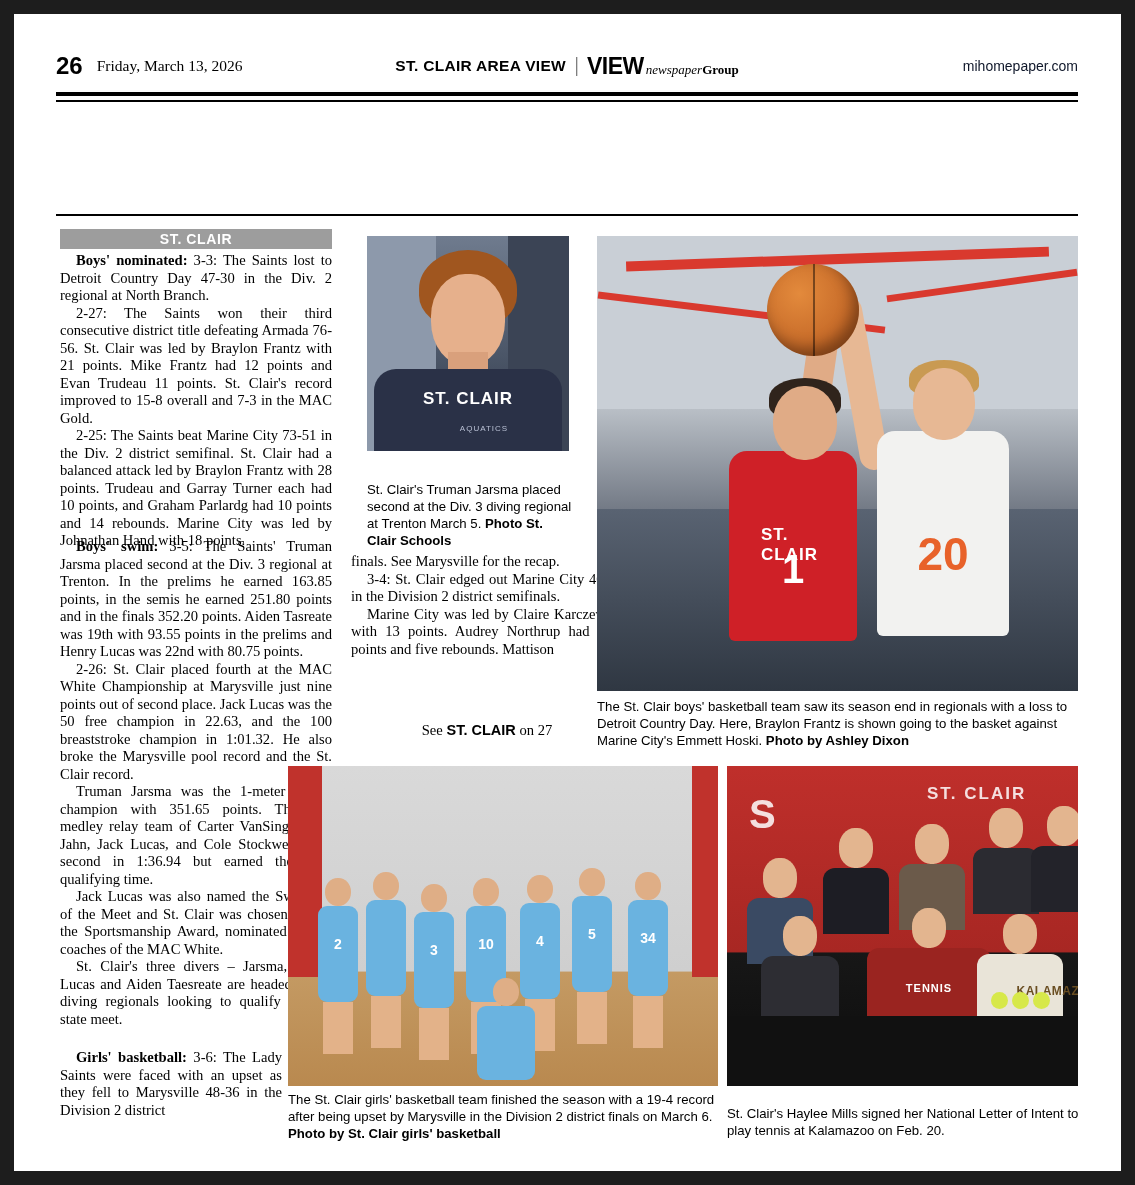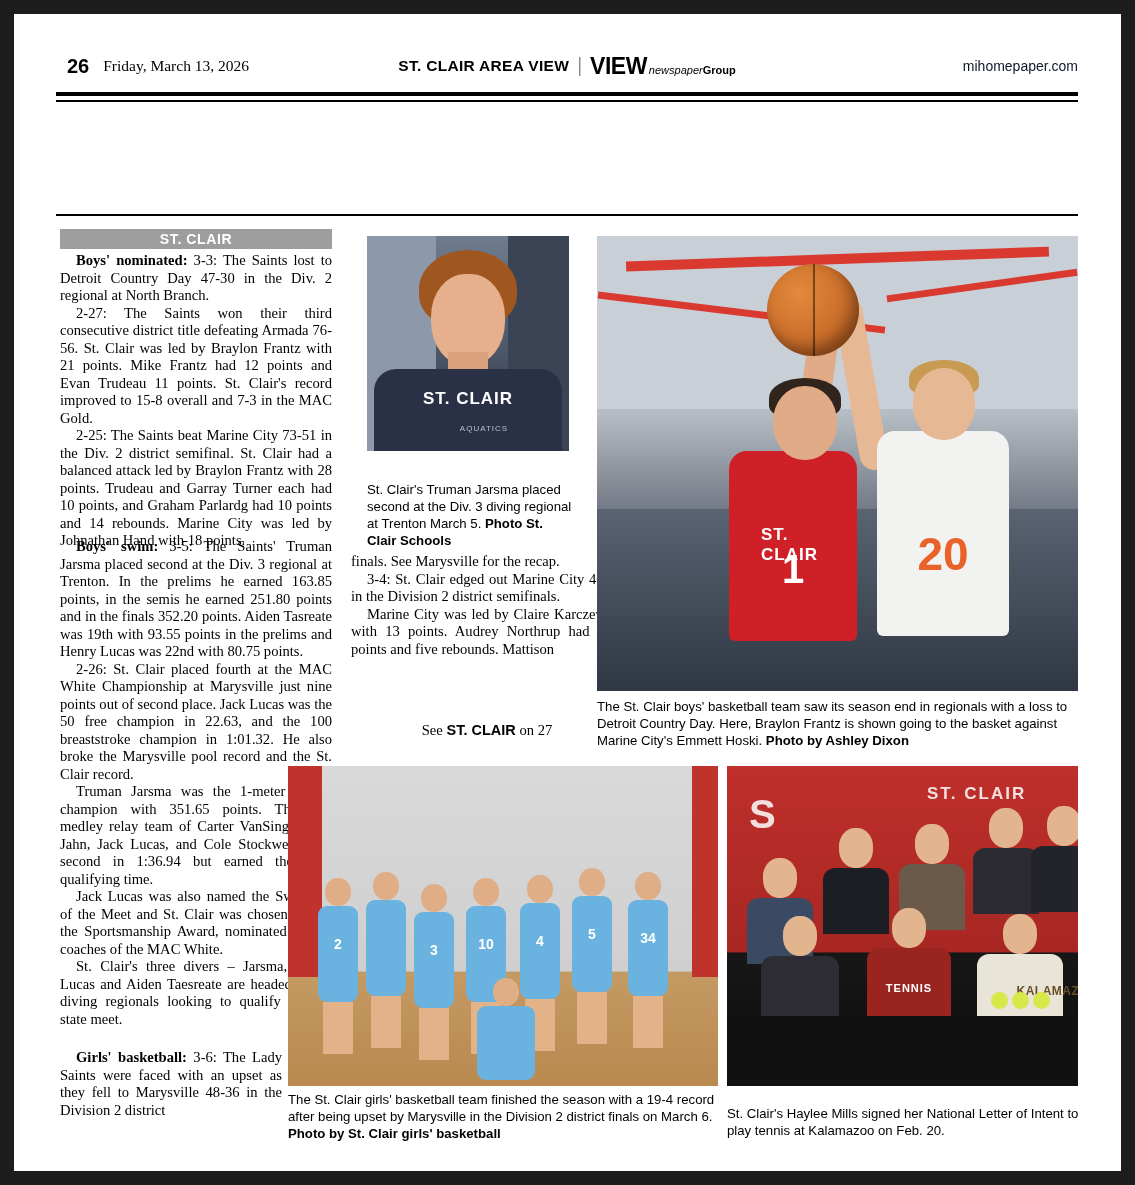--- a/index.html
+++ b/index.html
@@ -27,24 +27,23 @@
     left: 42px;
     top: 32px;
     width: 1022px;
     height: 40px;
     display: flex;
     align-items: center;
   }
   .page-num {
     font-family: "Liberation Sans", sans-serif;
     font-weight: bold;
-    font-size: 20px;
+    font-size: 24px;
     color: #000;
     margin-right: 14px;
-    margin-left: 11px;
   }
   .masthead-date {
     font-family: "Liberation Serif", serif;
     font-size: 15.5px;
     color: #000;
   }
   .masthead-center {
     position: absolute;
     left: 50%;
     transform: translateX(-50%);
@@ -70,22 +69,22 @@
     gap: 2px;
   }
   .view-logo .v-main {
     font-family: "Liberation Sans", sans-serif;
     font-weight: bold;
     font-size: 23px;
     letter-spacing: -0.5px;
     color: #000;
   }
   .view-logo .v-sub {
-    font-family: Liberation Sans, sans-serif;
-    font-size: 11px;
+    font-family: Liberation Serif, serif;
+    font-size: 13px;
     color: #000;
   }
   .view-logo .v-sub b { font-weight: bold; }
   .masthead-right {
     position: absolute;
     right: 0;
     font-family: Liberation Sans, sans-serif;
     font-size: 14px;
     color: #0f172a;
   }
@@ -428,21 +427,21 @@
       <div class="p-head"></div>
       <div class="p-body" style="background:#23232a;"></div>
     </div>
 
     <div class="person" style="left:34px; top:150px;">
       <div class="p-head"></div>
       <div class="p-body" style="background:#2d2d33; width:78px; height:90px;"></div>
     </div>
     <div class="person" style="left:140px; top:142px; text-align:center;">
       <div class="p-head"></div>
-      <div class="p-body" style="background:#9a2420; width:84px; height:96px; position:relative;">
+      <div class="p-body" style="background:#9a2420; width:84px; height:96px; position:relative;padding-left:40px;">
         <span style="position:absolute;left:0;top:34px;width:100%;text-align:center;color:#fff;font-family:'Liberation Sans',sans-serif;font-weight:bold;font-size:11px;letter-spacing:1px;">TENNIS</span>
       </div>
     </div>
     <div class="person" style="left:250px; top:148px; text-align:center;">
       <div class="p-head"></div>
       <div class="p-body" style="background:#e9e4d8; width:86px; height:94px; position:relative;">
         <span style="position:absolute;left:0;top:30px;width:100%;text-align:right;color:#6a4e22;font-family:'Liberation Sans',sans-serif;font-weight:bold;font-size:12px;letter-spacing:0.5px;padding-left:36px;">KALAMAZOO</span>
       </div>
     </div>
 

